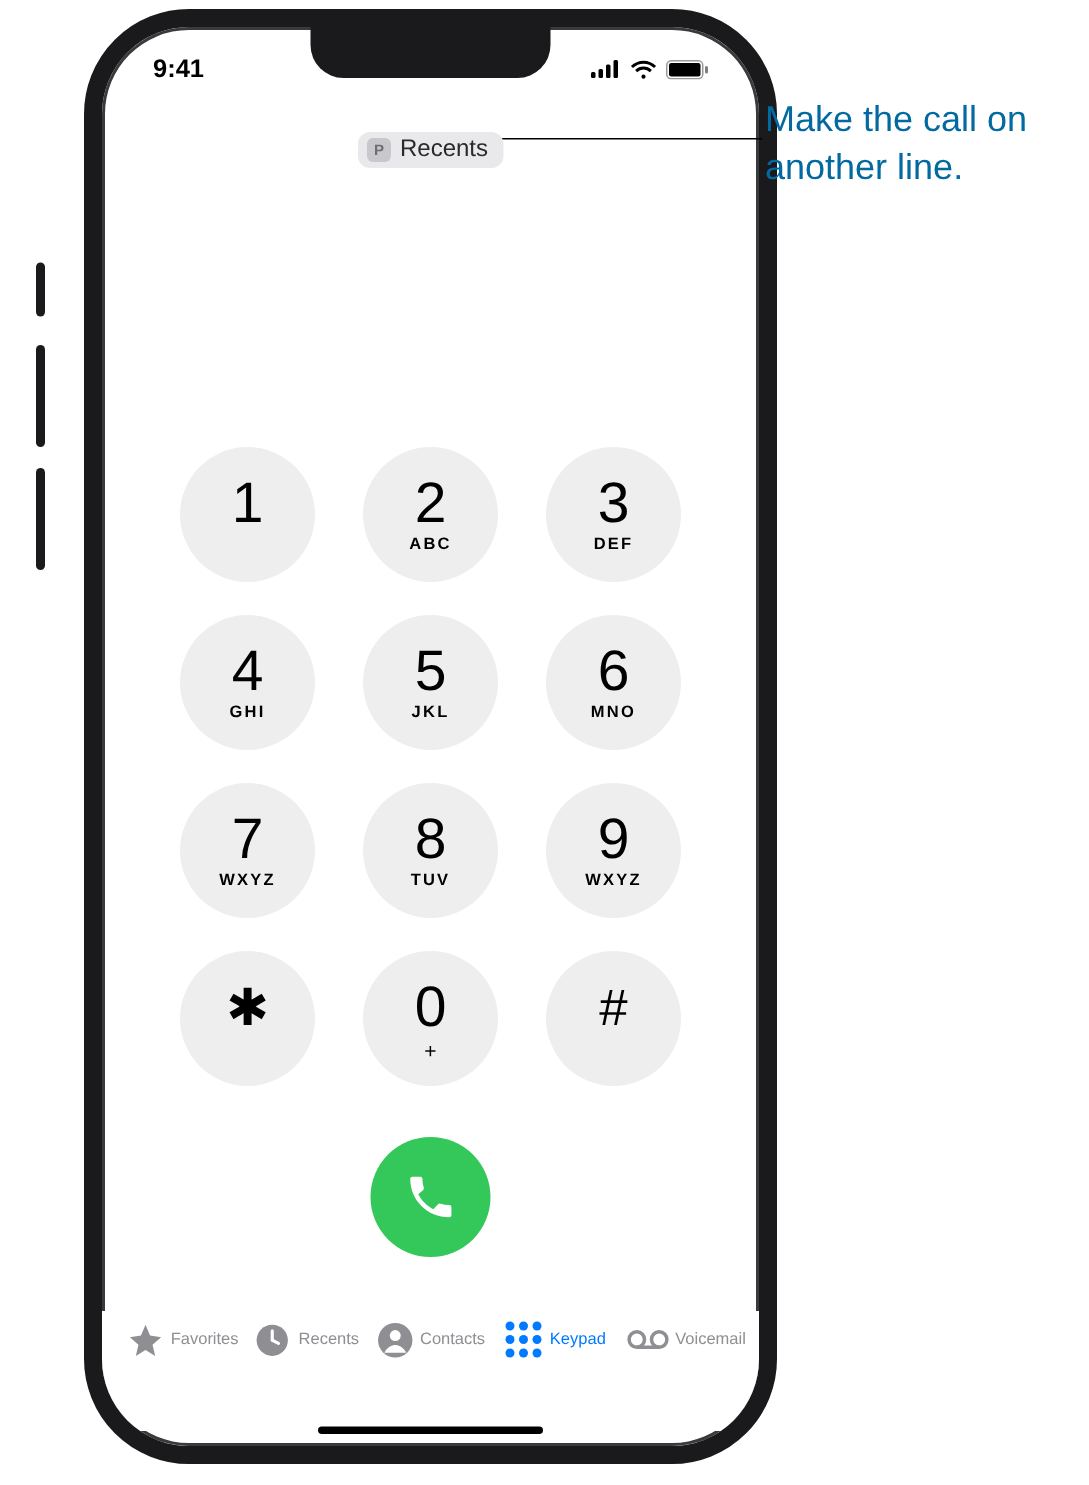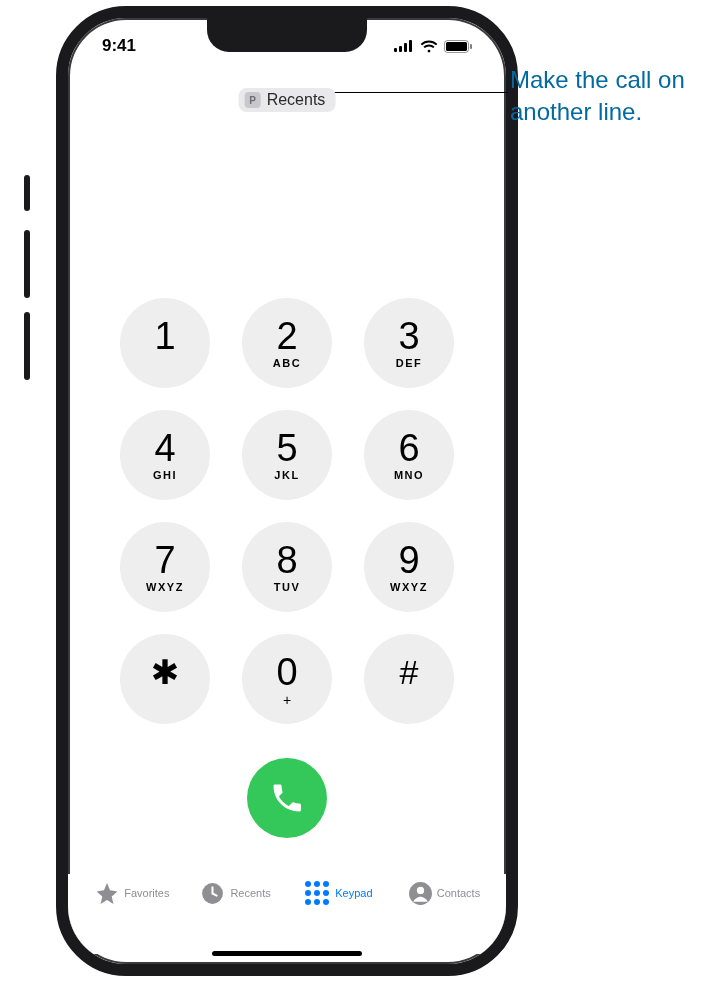--- a/index.html
+++ b/index.html
@@ -281,45 +281,55 @@
     </div>
     <div class="tab">
       <span class="ticon">
           <svg width="25" height="25" viewBox="0 0 24 24">
             <circle cx="12" cy="12" r="10"></circle>
             <path d="M12 6v6l4 2" stroke="#fff" stroke-width="2" fill="none" stroke-linecap="round"></path>
           </svg>
         </span>
       <span class="tlabel">Recents</span>
     </div>
-    <div class="tab active">
-      <span class="ticon">
-        <span class="kp-grid">
-          <span class="kp-dot"></span>
-            <span class="kp-dot"></span>
-            <span class="kp-dot"></span>
-          <span class="kp-dot"></span>
-            <span class="kp-dot"></span>
-            <span class="kp-dot"></span>
-          <span class="kp-dot"></span>
-            <span class="kp-dot"></span>
-            <span class="kp-dot"></span>
-        </span>
-      </span>
-      <span class="tlabel">Keypad</span>
-    </div>
     <div class="tab">
       <span class="ticon">
           <svg width="25" height="25" viewBox="0 0 24 24">
             <circle cx="12" cy="12" r="11"></circle>
             <circle cx="12" cy="9" r="3.5" fill="#fff"></circle>
             <path d="M5 20c1.5-3.5 5-5 7-5s5.5 1.5 7 5" fill="#fff"></path>
           </svg>
         </span>
       <span class="tlabel">Contacts</span>
     </div>
+    <div class="tab active">
+      <span class="ticon">
+        <span class="kp-grid">
+          <span class="kp-dot"></span>
+            <span class="kp-dot"></span>
+            <span class="kp-dot"></span>
+          <span class="kp-dot"></span>
+            <span class="kp-dot"></span>
+            <span class="kp-dot"></span>
+          <span class="kp-dot"></span>
+            <span class="kp-dot"></span>
+            <span class="kp-dot"></span>
+        </span>
+      </span>
+      <span class="tlabel">Keypad</span>
+    </div>
+    <div class="tab">
+      <span class="ticon">
+          <svg width="30" height="16" viewBox="0 0 30 16">
+            <circle cx="7" cy="8" r="5.5" fill="none" stroke="#8e8e93" stroke-width="2.5"></circle>
+            <circle cx="23" cy="8" r="5.5" fill="none" stroke="#8e8e93" stroke-width="2.5"></circle>
+            <line x1="7" y1="13.5" x2="23" y2="13.5" stroke="#8e8e93" stroke-width="2.5"></line>
+          </svg>
+        </span>
+      <span class="tlabel">Voicemail</span>
+    </div>
   </div>
 
   <div class="home-ind"></div>
 </div>
 
 <div class="callout-line"></div>
 <div class="callout">Make the call on another line.</div>
 
 </body></html>

